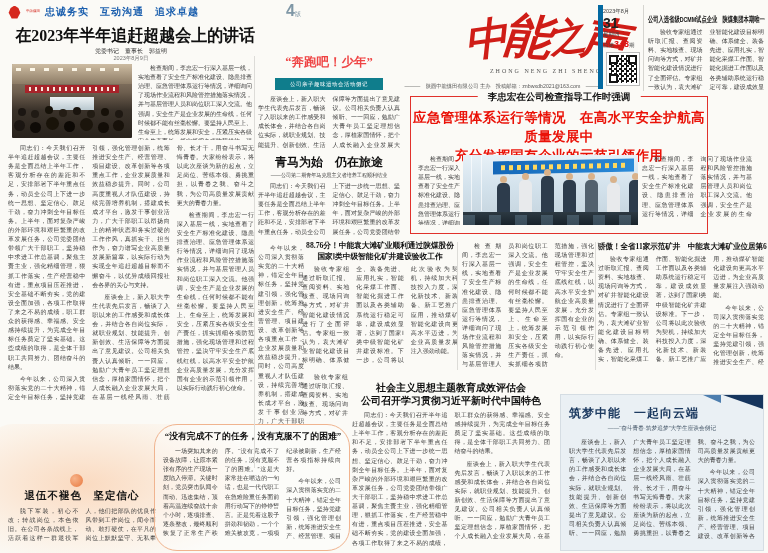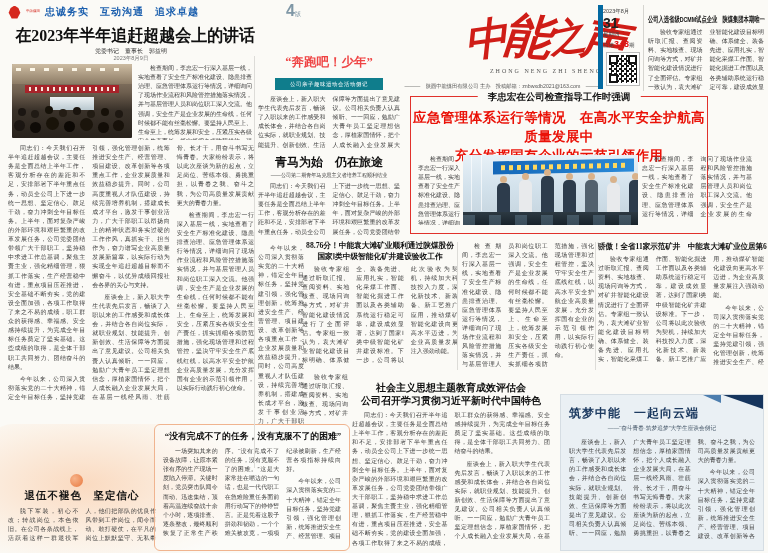--- a/index.html
+++ b/index.html
@@ -47,21 +47,21 @@
 
   
   #peach-blob{left:-15px;top:424px;width:262px;height:134px;border-radius:28px;
     background:radial-gradient(ellipse at 38% 45%,rgba(250,205,170,.7),rgba(252,230,210,.42) 55%,rgba(252,240,228,0) 80%)}
   #orange-dot{left:70px;top:474px;width:13px;height:13px;border-radius:50%;
     background:radial-gradient(circle at 35% 35%,#f7b389,#e8793f)}
   #veteran-title{left:8px;top:489px;width:148px;font-size:10.5px;font-weight:900;color:#111;letter-spacing:1px}
   #veteran-body{left:8px;top:507px;width:148px;height:42px}
 
   
-  #task-box{left:154px;top:424px;width:196px;height:127px;border:1px solid #f0b48f;border-radius:6px;
+  #task-box{left:154px;top:424px;width:196px;height:127px;border:1px solid #f0b48f;border-radius:23px;
     padding:5px 8px;box-sizing:border-box;background:rgba(255,255,255,.35)}
   #task-title{font-size:9px;font-weight:900;color:#111;text-align:center;white-space:nowrap;
     transform:scaleX(.98);transform-origin:center}
   #task-body{margin-top:4px;height:96px}
 
   
   #pagenum{left:286px;top:2px;color:#7f97a6}
   #pagenum .n{font-size:16px;font-weight:700}
   #pagenum .u{font-size:6px}
   #kids-title{left:258px;top:54px;width:142px;font-size:12.5px;font-weight:700;color:#ef4444}

